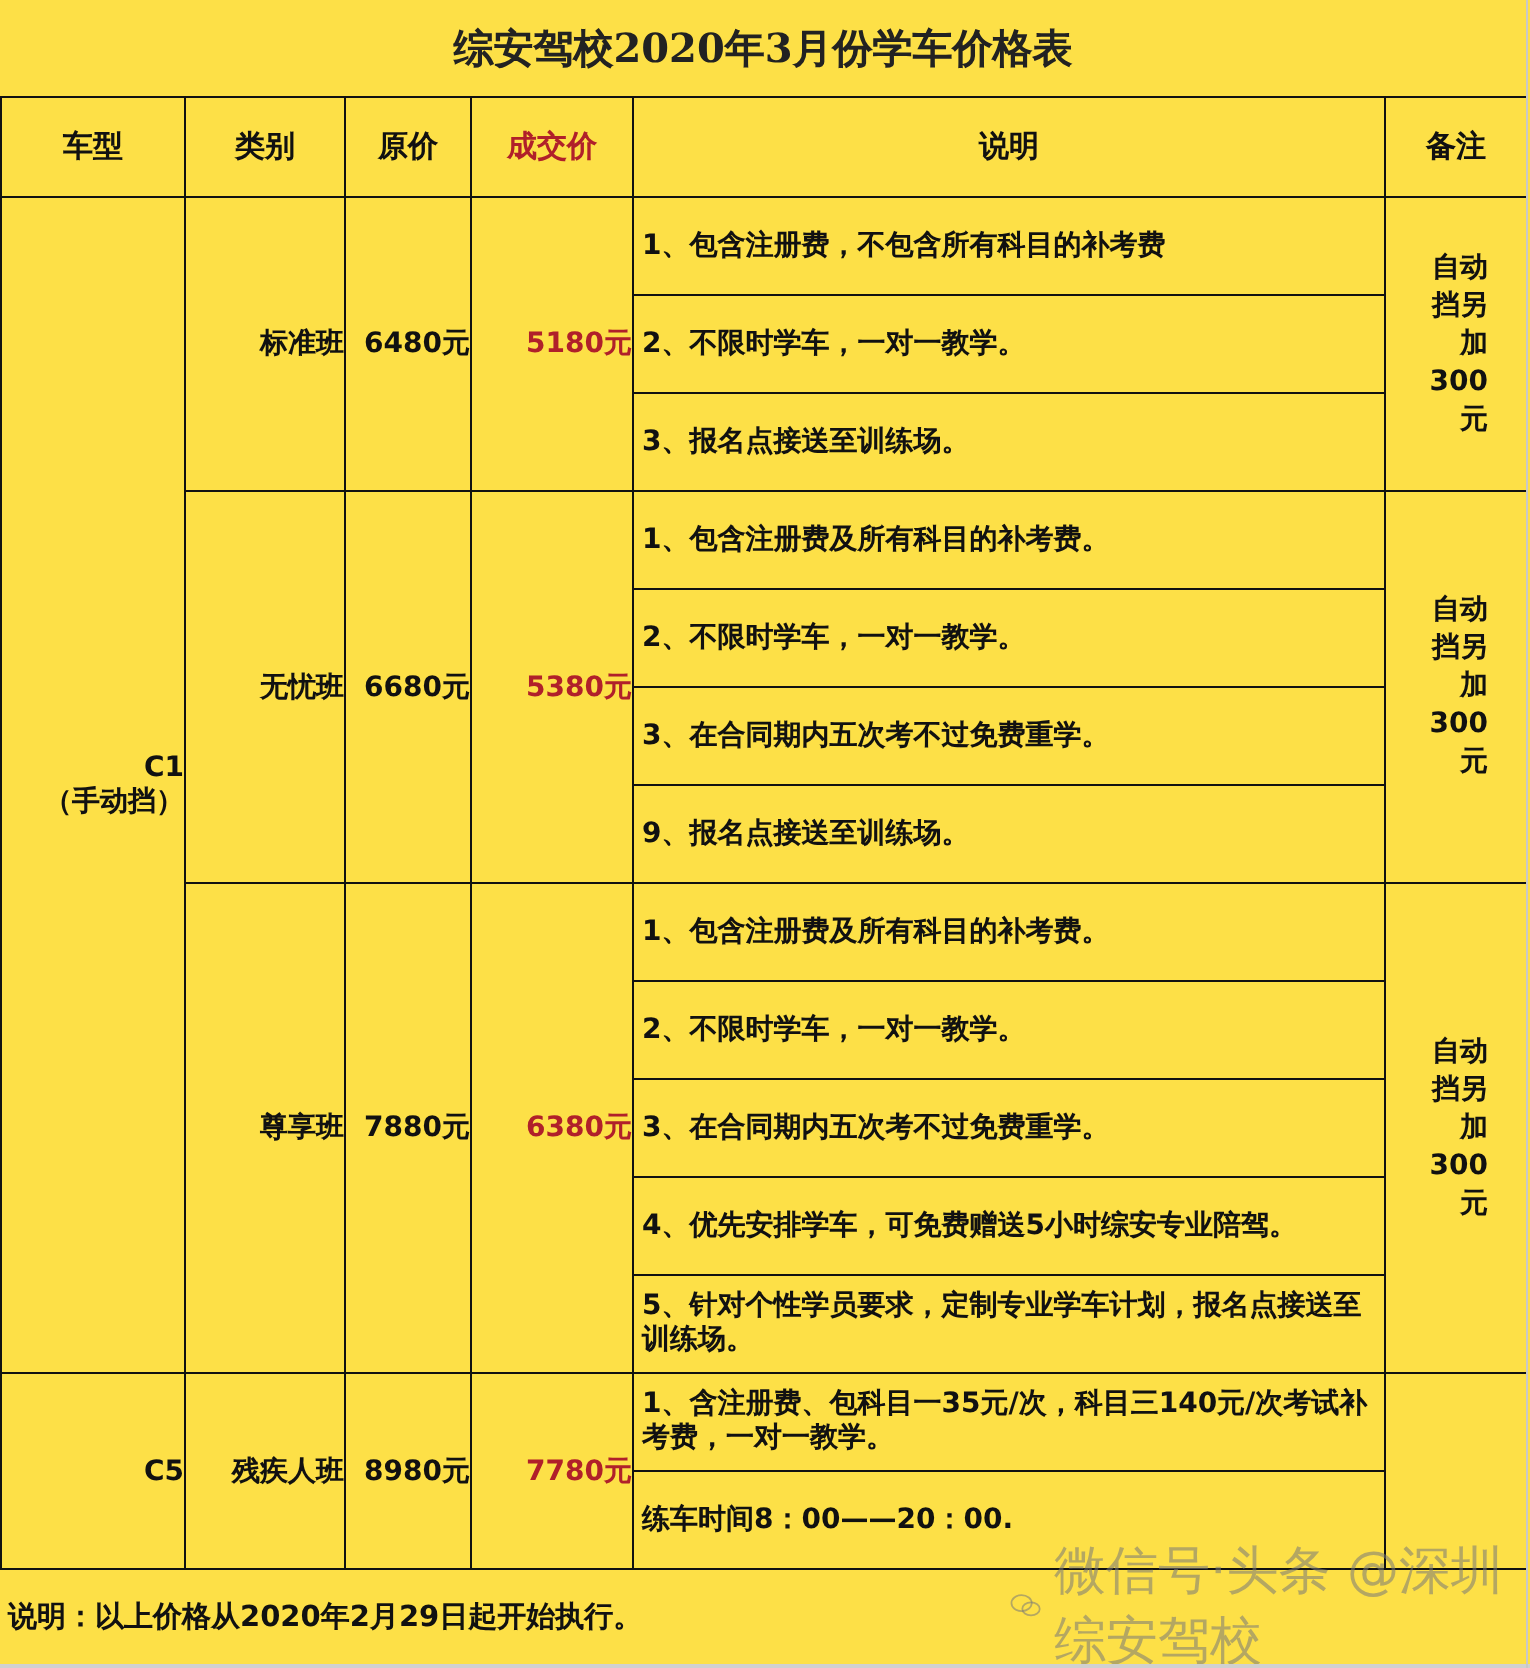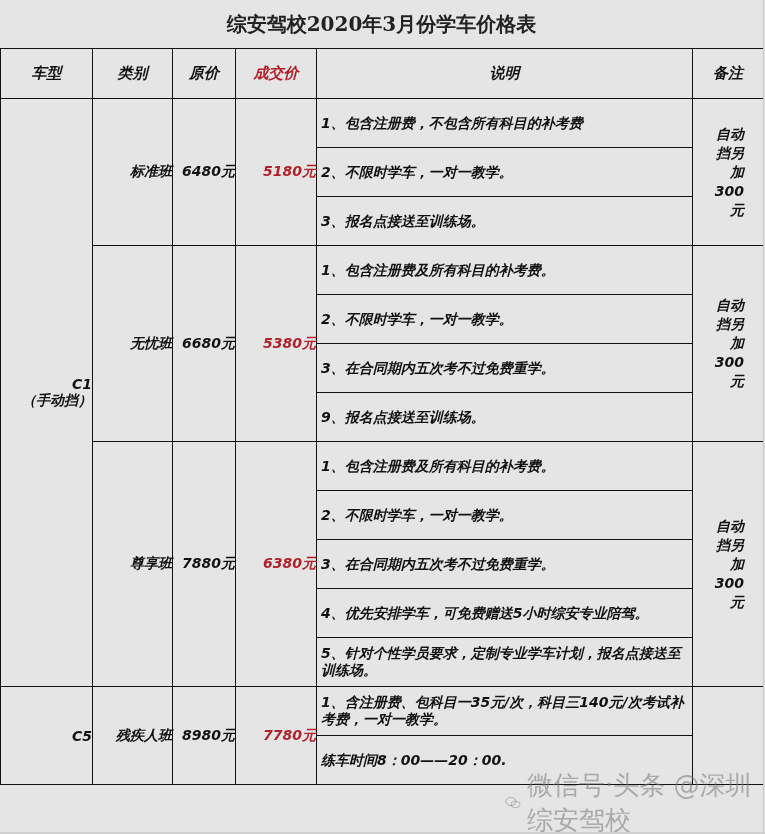--- a/index.html
+++ b/index.html
@@ -1,33 +1,32 @@
 <!DOCTYPE html>
 <html><head>
 <meta charset="utf-8">
 <style>
   * { box-sizing: border-box; margin: 0; padding: 0; }
   html, body { width: 765px; height: 834px; background: #ffffff; overflow: hidden; }
   body { font-family: "DejaVu Sans", "Liberation Sans", sans-serif; color: #111; position: relative; }
 
-  .page { position: absolute; left: 0; top: 0; width: 765px; height: 834px; background: #e5e5e5; }
+  .page { position: absolute; left: 0; top: 0; width: 765px; height: 834px; background: #fde047; }
   .right-edge { position: absolute; left: 763px; top: 0; width: 1px; height: 834px; background: #c8c8c8; }
 
   .title {
     position: absolute; left: 0; top: 0; width: 763px; height: 48px;
     display: flex; align-items: center; justify-content: center;
     font-family: "DejaVu Serif", "Liberation Serif", serif;
     font-size: 20px; font-weight: bold; color: #222;
   }
 
   table.price {
     position: absolute; left: 0; top: 48px;
     border-collapse: collapse; table-layout: fixed;
     width: 763px;
-    font-style: italic;
   }
   table.price td, table.price th {
     border: 1.5px solid #111;
     font-size: 14px; font-weight: bold;
     vertical-align: middle;
   }
   table.price th {
     height: 50px; text-align: center; font-size: 15px; font-weight: bold;
     font-family: "DejaVu Sans", sans-serif;
   }
@@ -142,20 +141,21 @@
         <td class="center red" rowspan="2">7780元</td>
         <td class="desc">1、含注册费、包科目一35元/次，科目三140元/次考试补考费，一对一教学。</td>
         <td class="note" rowspan="2"></td>
       </tr>
       <tr class="sub">
         <td class="desc">练车时间8：00——20：00.</td>
       </tr>
     </tbody>
   </table>
 
+  <div class="footer">说明：以上价格从2020年2月29日起开始执行。</div>
 
   <div class="watermark">
     <svg class="wm-icon" viewBox="0 0 22 18">
       <ellipse cx="8" cy="7" rx="7" ry="5.5" fill="none" stroke="rgba(120,120,120,0.55)" stroke-width="1.2"></ellipse>
       <ellipse cx="14.5" cy="11" rx="6" ry="4.5" fill="none" stroke="rgba(120,120,120,0.55)" stroke-width="1.2"></ellipse>
     </svg>
     <span>微信号·头条 @深圳综安驾校</span>
   </div>
 
   <div class="footer-border"></div>

